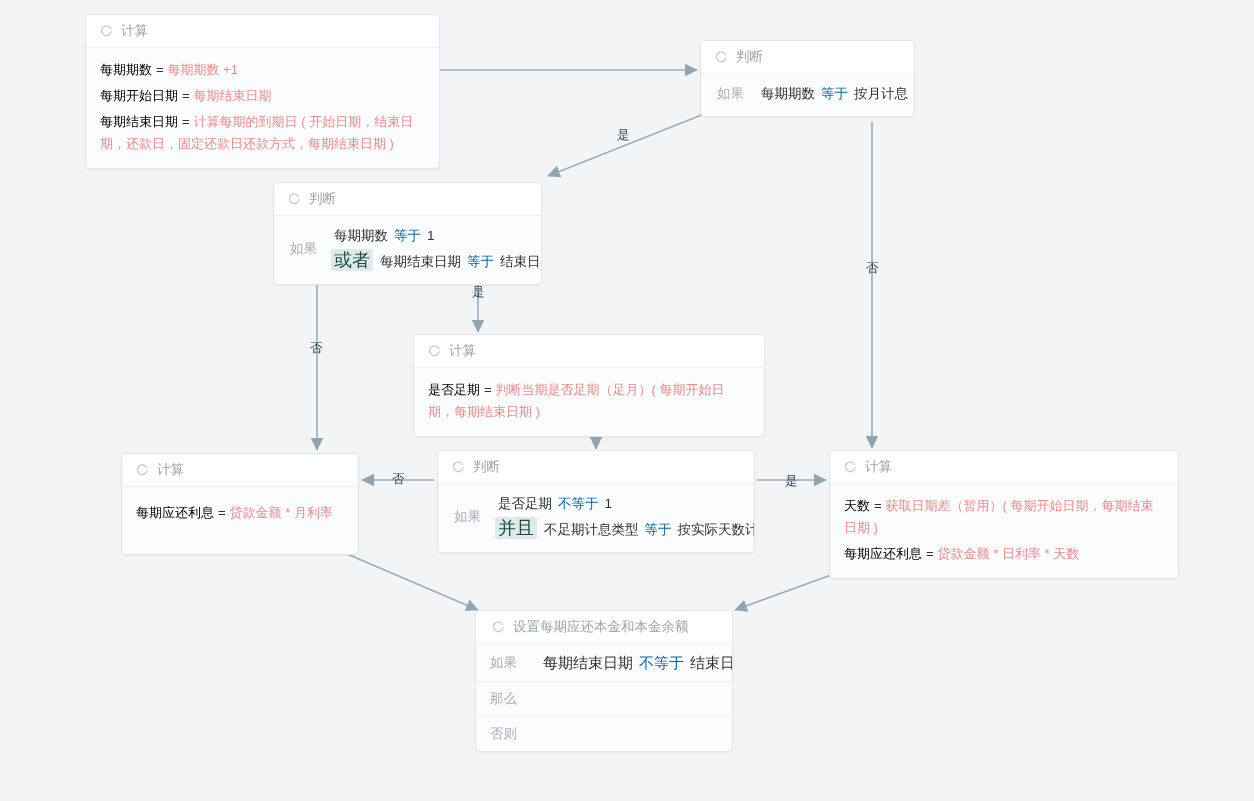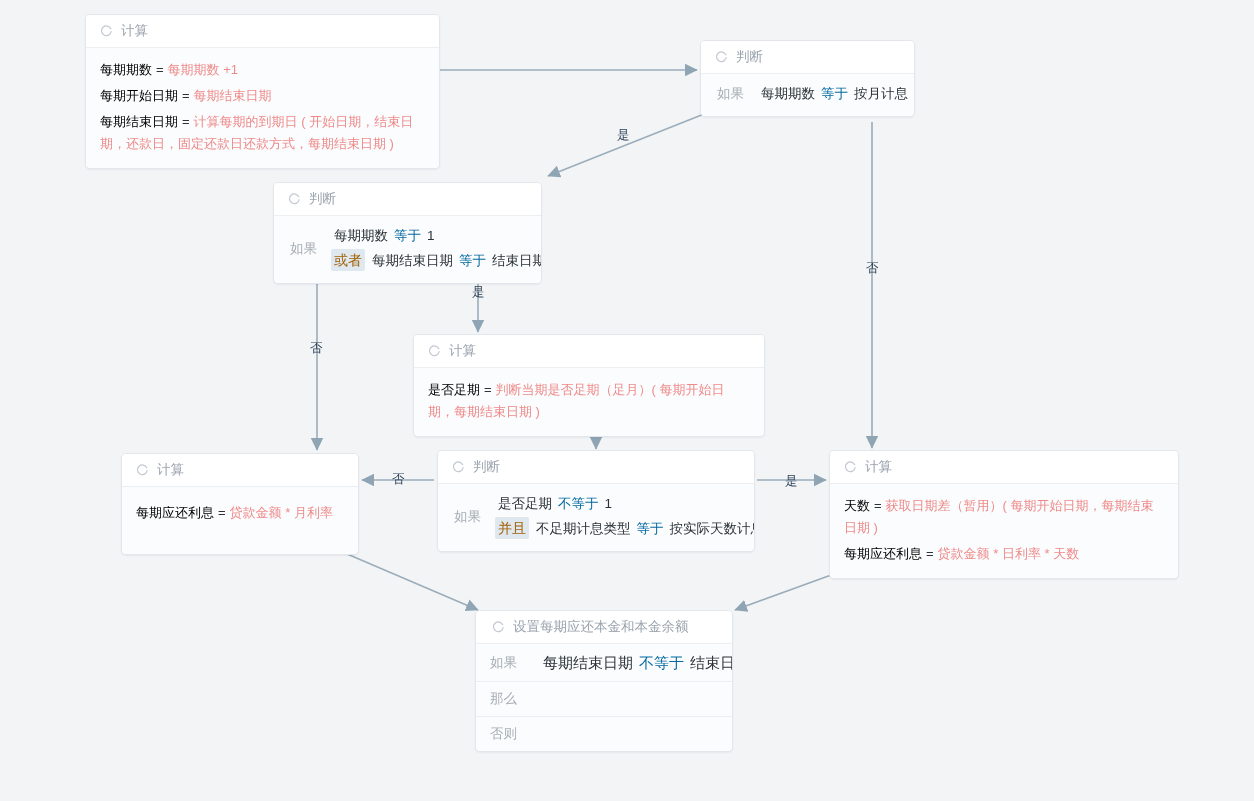--- a/index.html
+++ b/index.html
@@ -70,25 +70,25 @@
   .cond-exprs{
     display:flex;flex-direction:column;gap:2px;
     font-size:13.5px;
     color:#2b3238;
     line-height:22px;
   }
   .cond-line{white-space:nowrap;}
   .joiner{
     display:inline-block;
     background:#dfe7ef;
-    color:#a16207;
+    color:#14532d;
     border-radius:2px;
     padding:0px 3px;
     margin-right:4px;
-    font-size:14px;
+    font-size:18px;
   }
   .tok{padding:0 3px;}
   .tok.op{color:#0369a1;}
   .tok.val{color:#2b3238;}
 
   
   .sect{
     display:flex;
     align-items:center;
     gap:16px;

